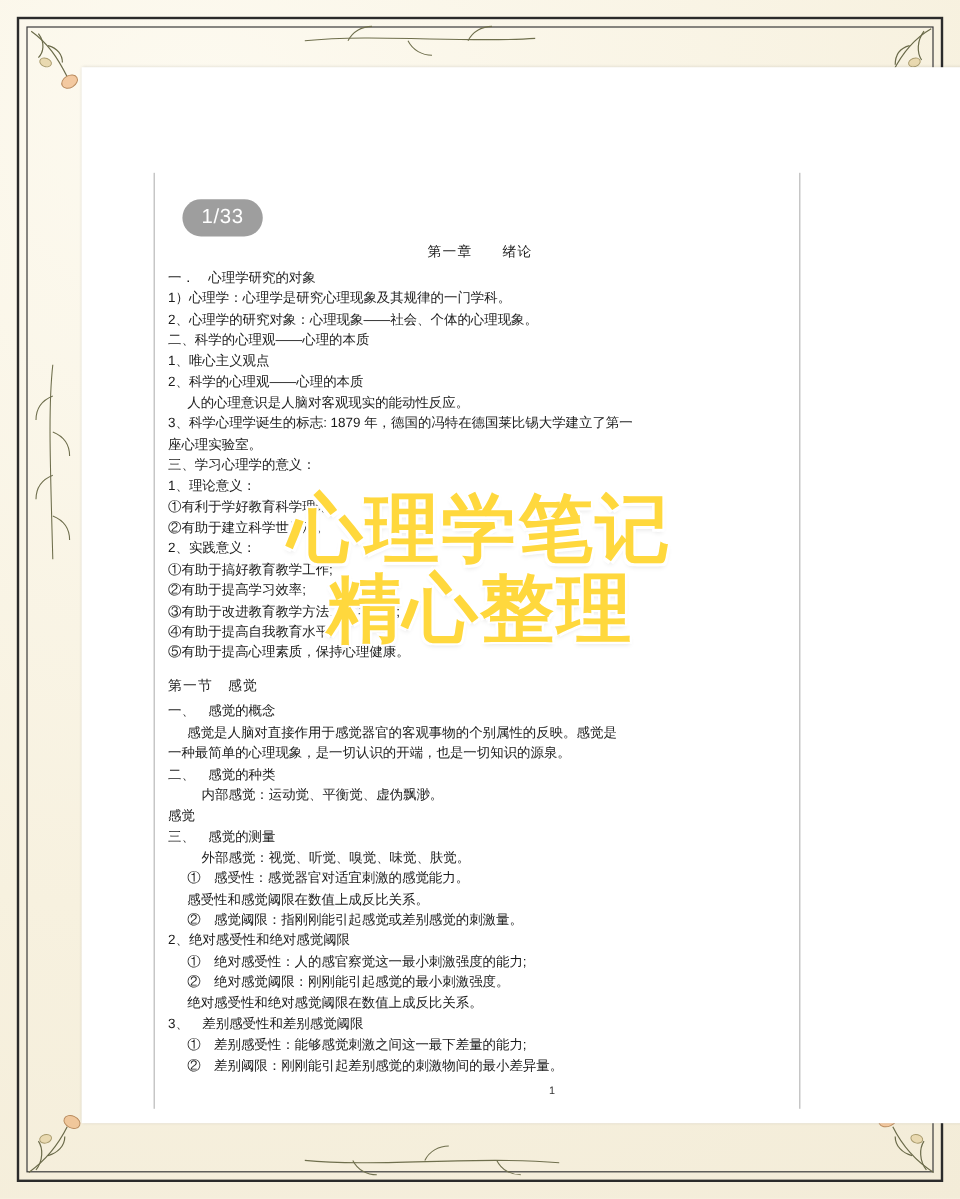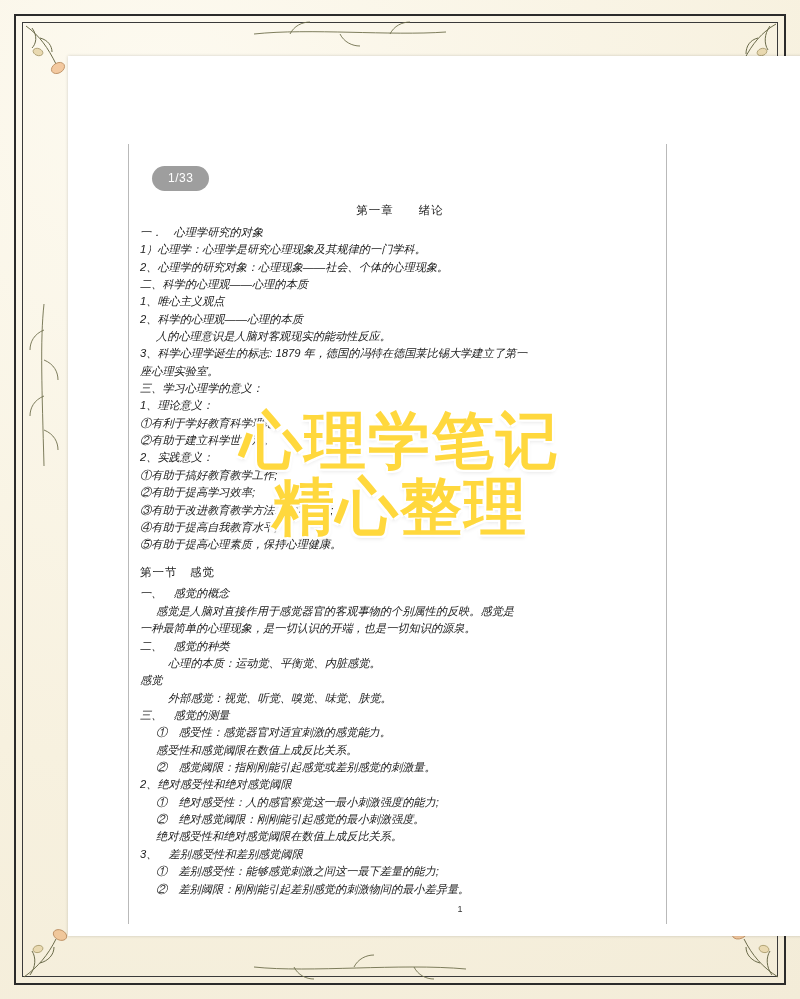--- a/index.html
+++ b/index.html
@@ -86,21 +86,20 @@
   }
   .section-title {
     text-align: left;
     font-size: 11.5px;
     margin: 10px 0 4px 0;
     letter-spacing: 1px;
   }
   .line {
     white-space: pre-wrap;
     word-break: break-all;
-    font-style: italic;
   }
   .line.indent1 { padding-left: 16px; }
   .line.indent2 { padding-left: 28px; }
 
   .page-number {
     position: absolute;
     left: 0;
     right: 0;
     bottom: 22px;
     text-align: center;
@@ -108,21 +107,21 @@
     color: #333;
   }
 
   
   .page-badge {
     position: absolute;
     left: 152px;
     top: 166px;
     background: rgba(120,120,120,0.72);
     color: #ffffff;
-    font-size: 12px;
+    font-size: 17px;
     border-radius: 16px;
     padding: 5px 16px 6px 16px;
     letter-spacing: 0.5px;
   }
 
   
   .overlay-title {
     position: absolute;
     left: 0;
     right: 0;
@@ -263,24 +262,24 @@
         <div class="line">⑤有助于提高心理素质，保持心理健康。</div>
       </div>
 
       <div class="section-title">第一节　感觉</div>
 
       <div>
         <div class="line">一、　感觉的概念</div>
         <div class="line indent1">感觉是人脑对直接作用于感觉器官的客观事物的个别属性的反映。感觉是</div>
         <div class="line">一种最简单的心理现象，是一切认识的开端，也是一切知识的源泉。</div>
         <div class="line">二、　感觉的种类</div>
-        <div class="line indent2">心理的本质：运动觉、平衡觉、内脏感觉。</div>
+        <div class="line indent2">内部感觉：运动觉、平衡觉、虚伪飘渺。</div>
         <div class="line">感觉</div>
+        <div class="line">三、　感觉的测量</div>
         <div class="line indent2">外部感觉：视觉、听觉、嗅觉、味觉、肤觉。</div>
-        <div class="line">三、　感觉的测量</div>
         <div class="line indent1">①　感受性：感觉器官对适宜刺激的感觉能力。</div>
         <div class="line indent1">感受性和感觉阈限在数值上成反比关系。</div>
         <div class="line indent1">②　感觉阈限：指刚刚能引起感觉或差别感觉的刺激量。</div>
         <div class="line">2、绝对感受性和绝对感觉阈限</div>
         <div class="line indent1">①　绝对感受性：人的感官察觉这一最小刺激强度的能力;</div>
         <div class="line indent1">②　绝对感觉阈限：刚刚能引起感觉的最小刺激强度。</div>
         <div class="line indent1">绝对感受性和绝对感觉阈限在数值上成反比关系。</div>
         <div class="line">3、　差别感受性和差别感觉阈限</div>
         <div class="line indent1">①　差别感受性：能够感觉刺激之间这一最下差量的能力;</div>
         <div class="line indent1">②　差别阈限：刚刚能引起差别感觉的刺激物间的最小差异量。</div>

